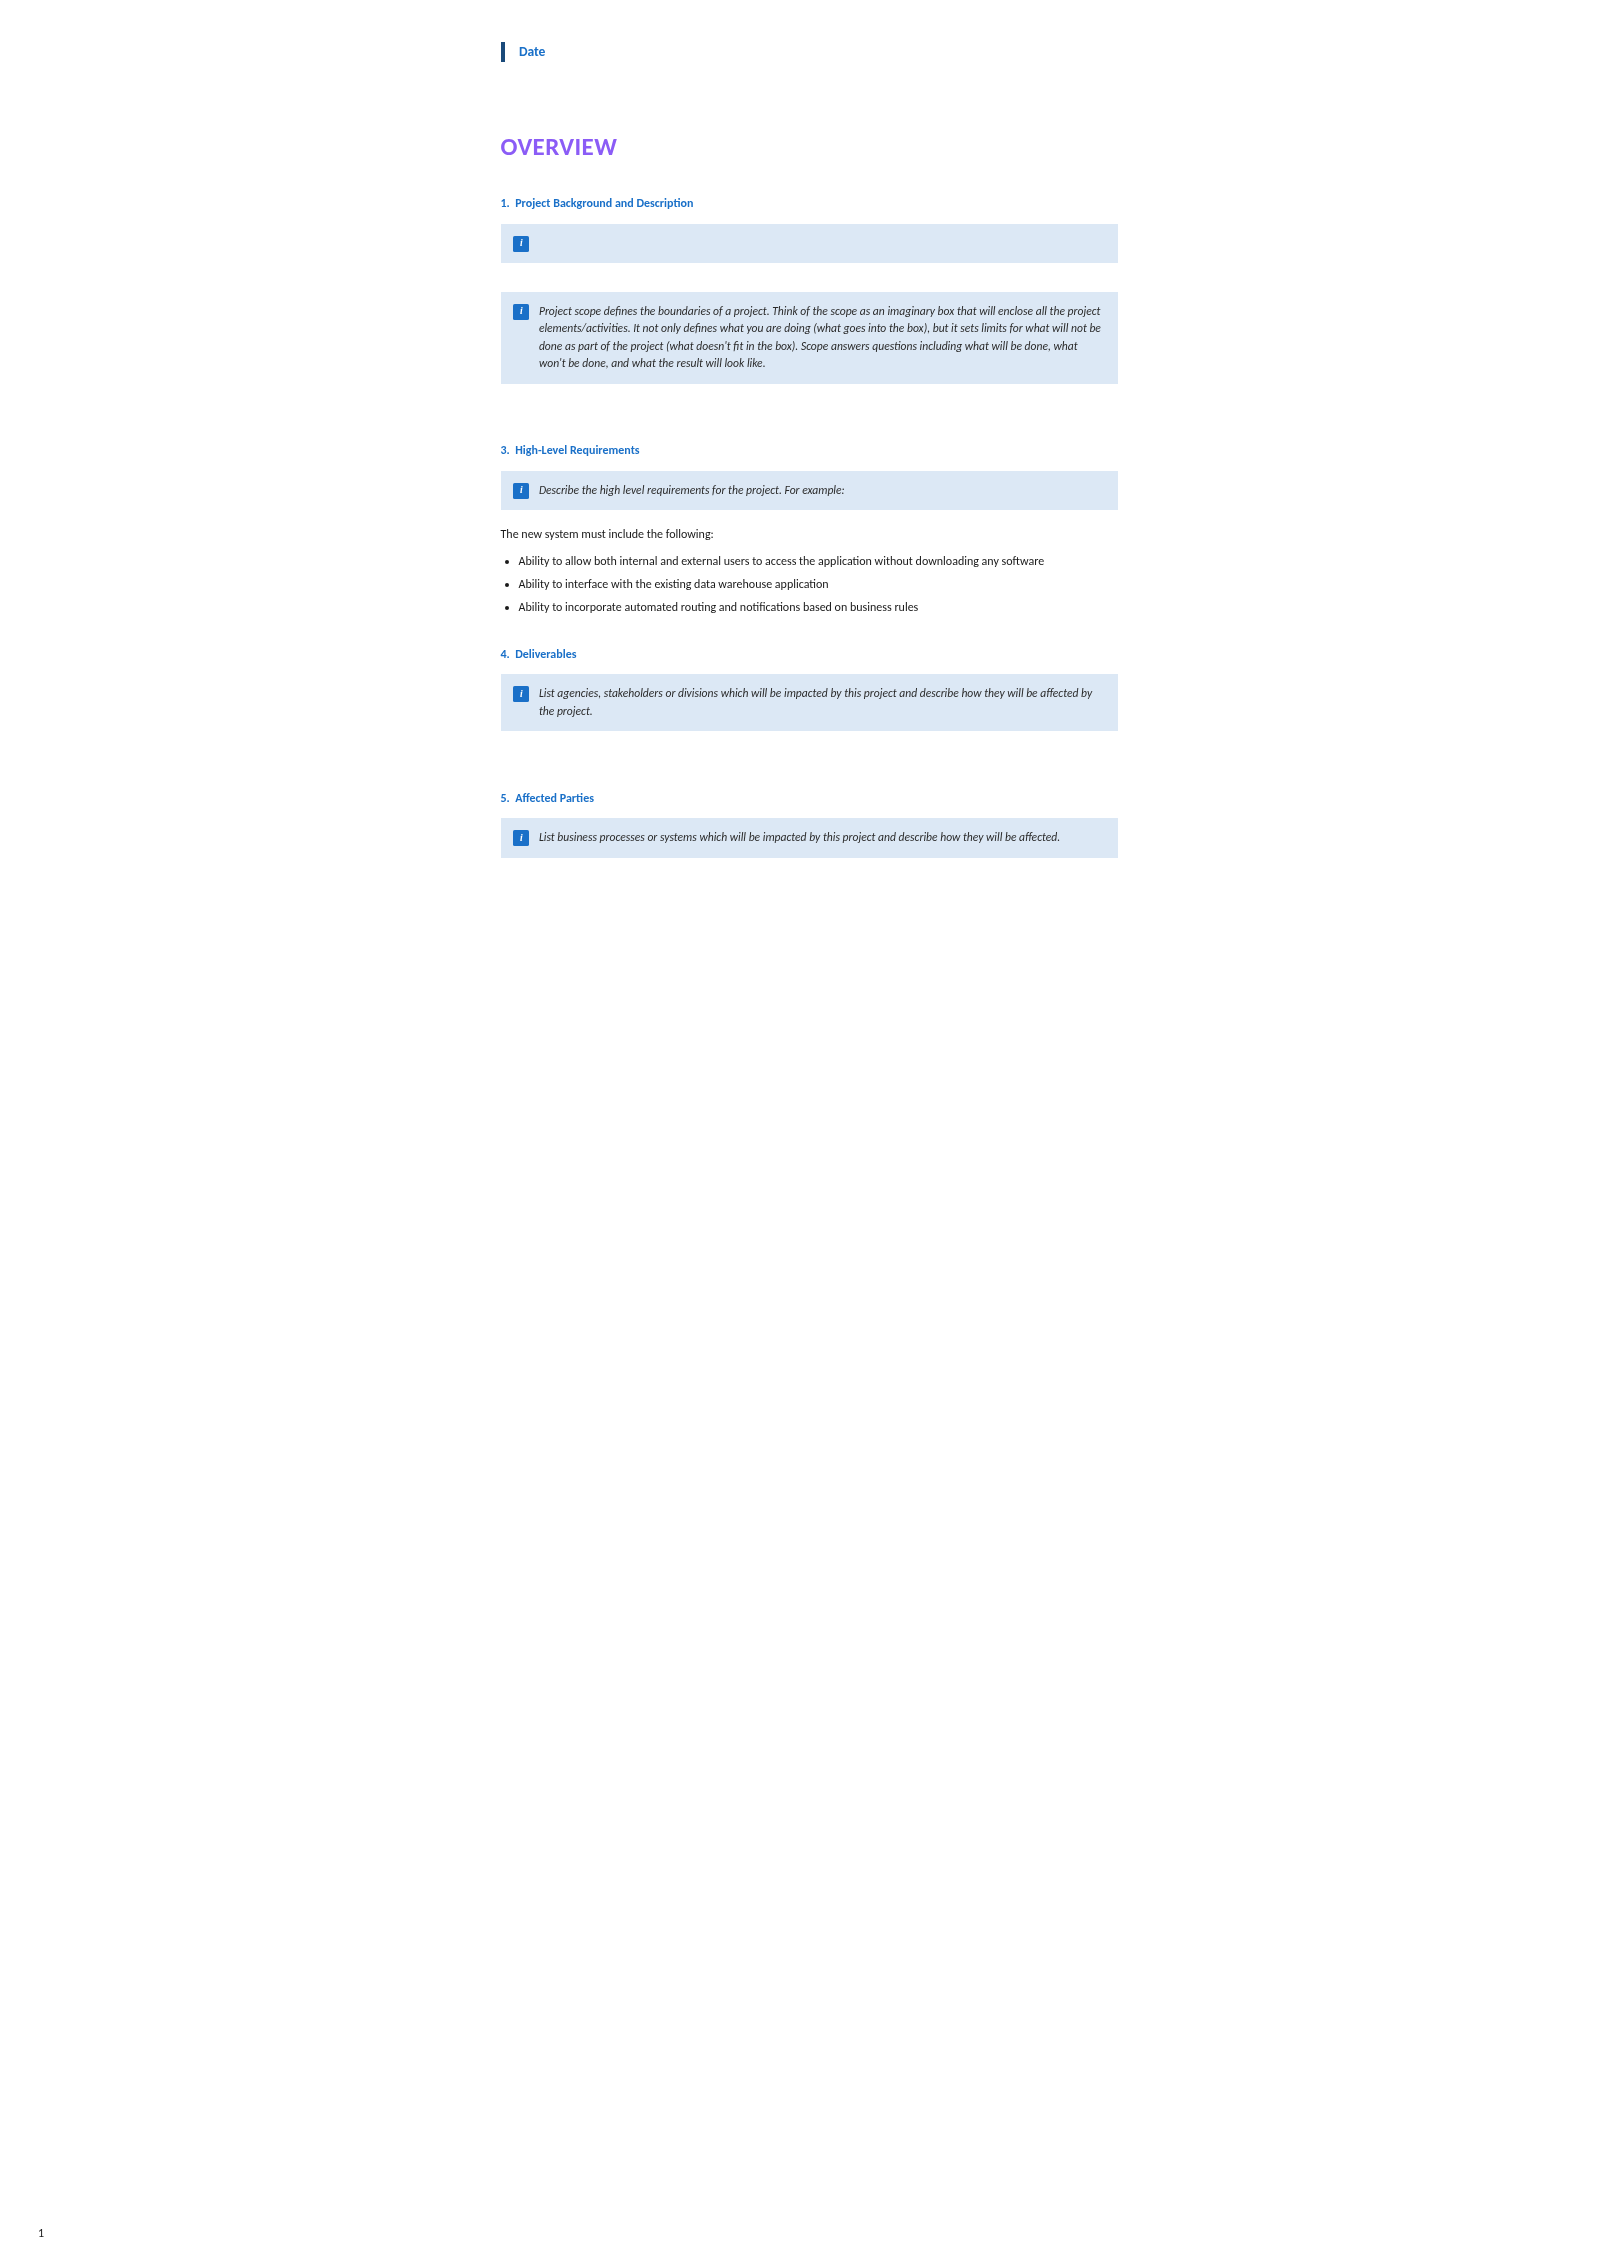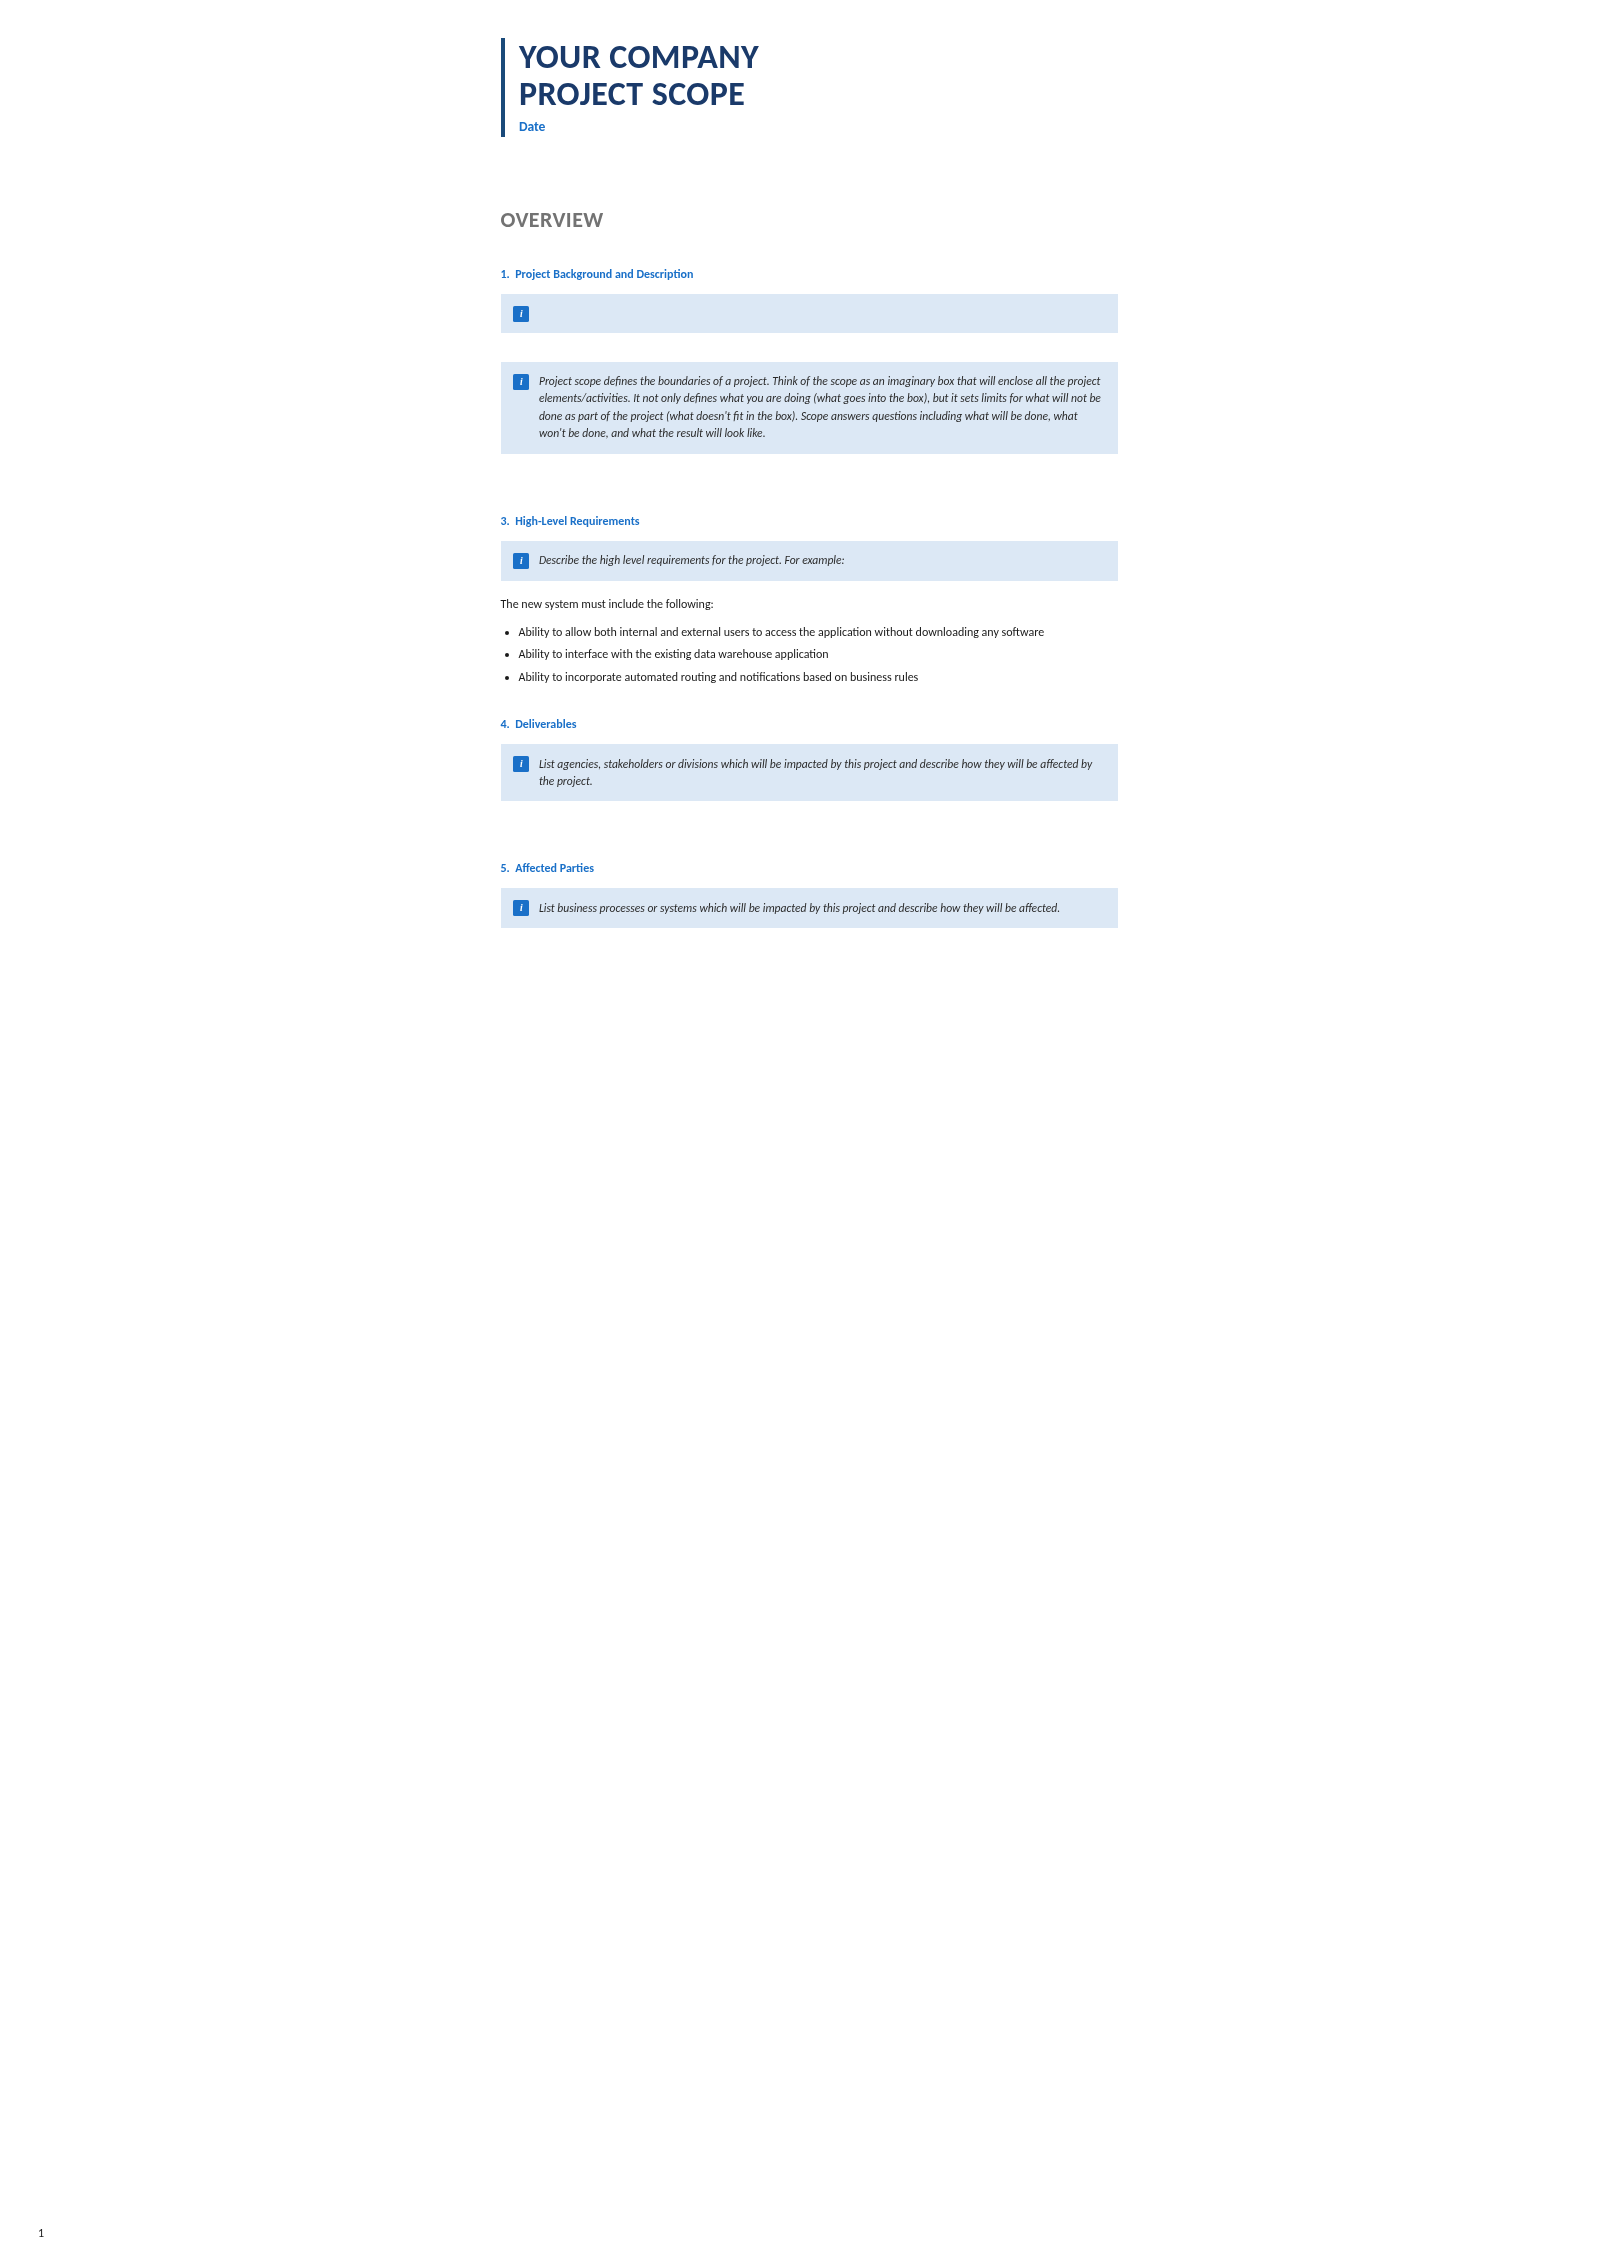--- a/index.html
+++ b/index.html
@@ -42,23 +42,23 @@
 
     .doc-date {
       font-size: 13.6px;
       font-weight: 700;
       color: #1a70c8;
       margin-top: 4px;
       margin-bottom: 25.6px;
     }
 
     .section-heading-overview {
-      font-size: 22px;
+      font-size: 25px;
       font-weight: 700;
-      color: #737373;
+      color: #8b5cf6;
       margin-bottom: 22.4px;
       margin-top: 25.6px;
       text-transform: uppercase;
       letter-spacing: 0.4px;
     }
 
     .numbered-heading {
       font-size: 12px;
       font-weight: 700;
       color: #1a70c8;
@@ -133,24 +133,20 @@
     .spacer {
       height: 14.4px;
     }
   </style>
 </head>
 <body>
 
 <div class="page">
 
   <div class="header-section">
-    <div class="doc-title">
-      <span>YOUR COMPANY</span><br>
-      <span>PROJECT SCOPE</span>
-    </div>
     <div class="doc-date">Date</div>
   </div>
 
   <div class="spacer"></div>
 
   <div class="section-heading-overview">OVERVIEW</div>
 
   <div class="numbered-heading">
     <span>1.</span>&nbsp;&nbsp;<span>Project Background and Description</span>
   </div>

